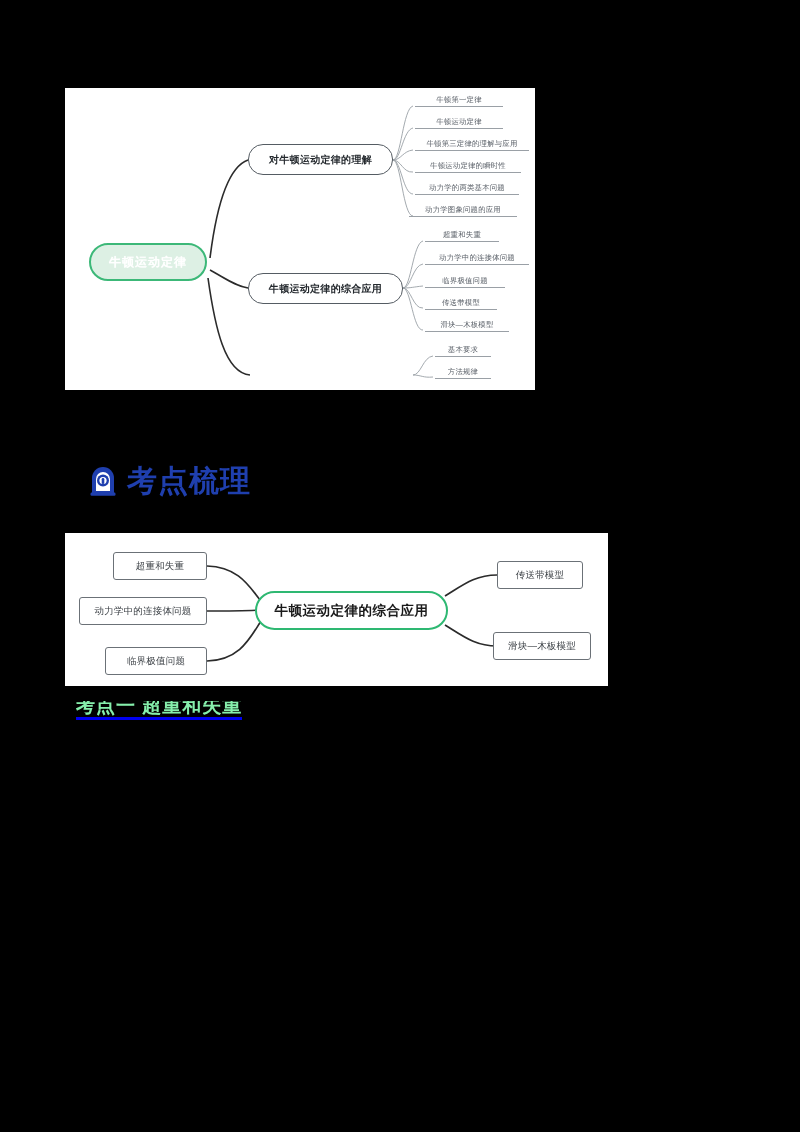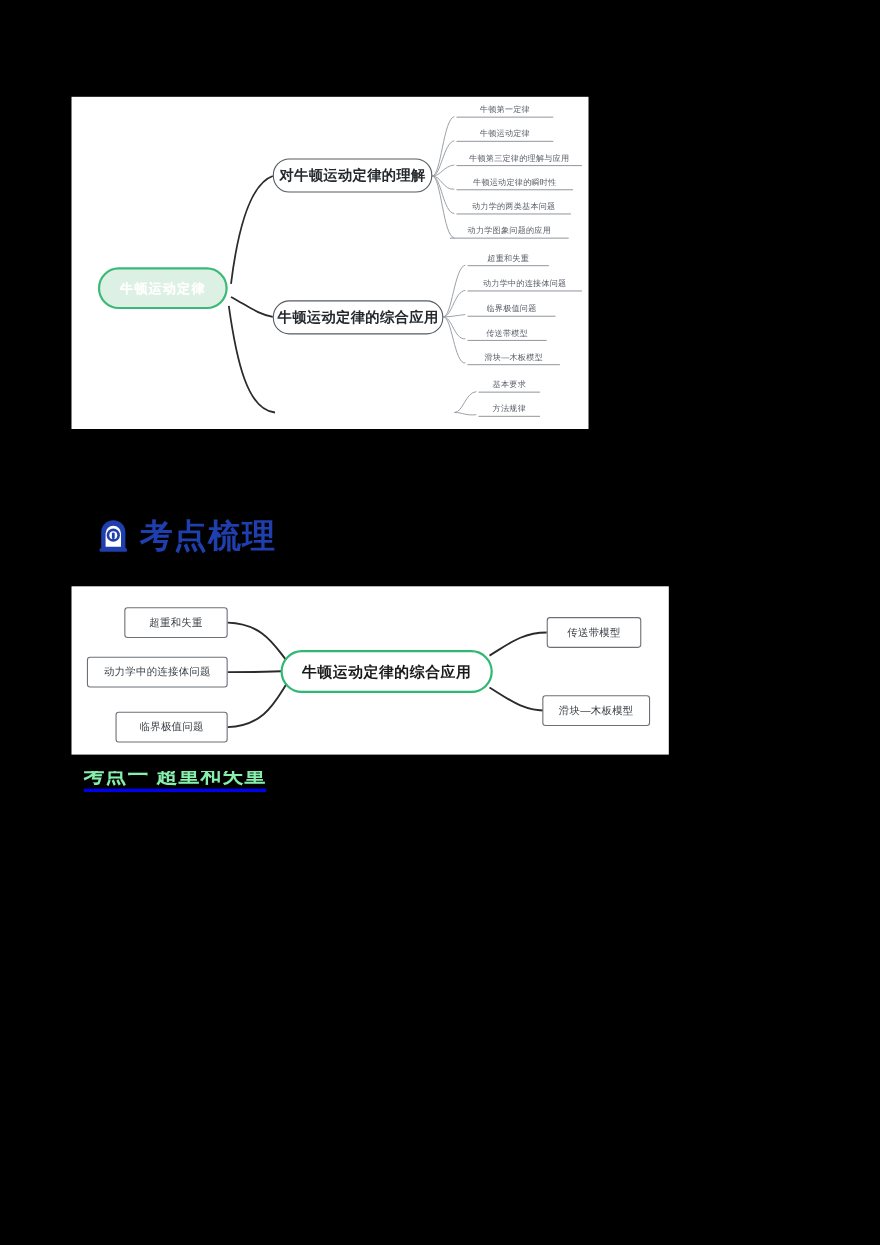--- a/index.html
+++ b/index.html
@@ -77,21 +77,21 @@
     letter-spacing: .5px;
   }
 
   
   .node-branch {
     background: #ffffff;
     border: 1.3px solid #555c63;
     border-radius: 15px;
     color: #24292e;
     font-weight: bold;
-    font-size: 13px;
+    font-size: 10px;
     letter-spacing: .3px;
   }
 
   .node-box {
     background: #ffffff;
     border: 1.2px solid #6b7177;
     border-radius: 3px;
     color: #3a3f44;
     font-size: 9.5px;
     letter-spacing: .2px;
@@ -112,21 +112,21 @@
     padding-bottom: 1px;
   }
 
   
   #section-heading {
     position: absolute;
     left: 88px;
     top: 458px;
     height: 44px;
     display: flex;
-    align-items: flex-end;
+    align-items: center;
     gap: 9px;
   }
   .heading-icon {
     width: 30px;
     height: 32px;
     flex: 0 0 auto;
     display: block;
   }
   .heading-text {
     font-size: 30px;

